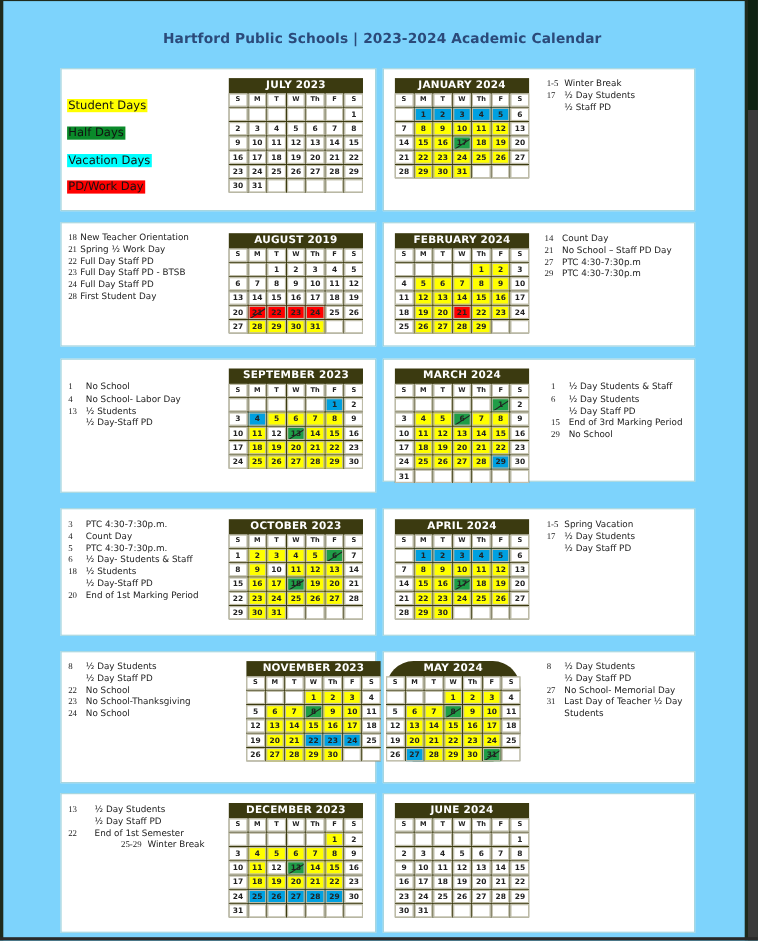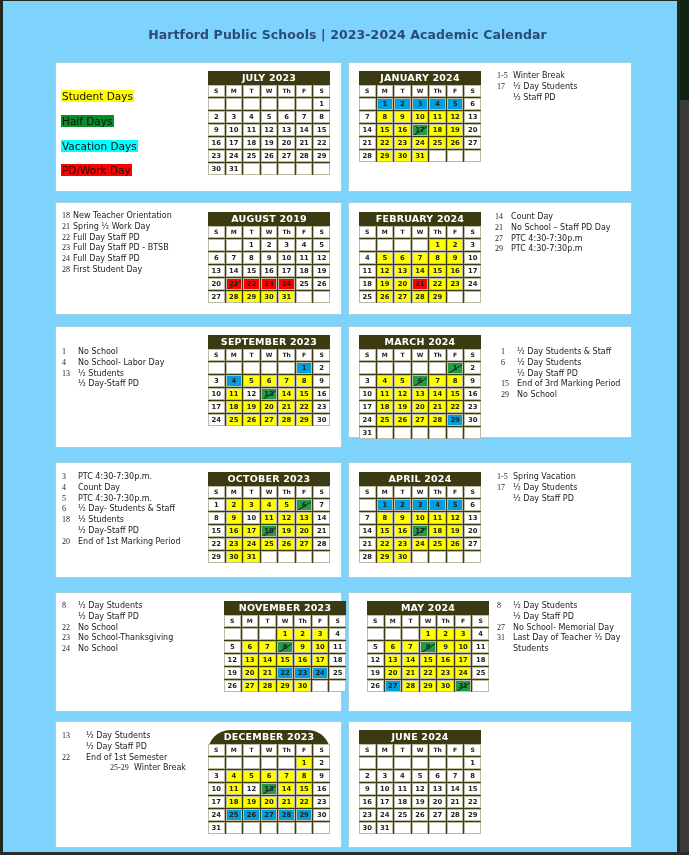--- a/index.html
+++ b/index.html
@@ -699,21 +699,21 @@
           <div class="c y">28</div>
           <div class="c y">29</div>
           <div class="c y">30</div>
           <div class="c empty"></div>
           <div class="c empty"></div>
         </div>
       </div>
   </div>
 
   <div class="panel" style="left:345px;top:591px;width:284px;height:120px;">
-    <div class="cal" style="left:18px;top:8px;">
+    <div class="cal" style="left:2px;top:8px;border-radius:25px;">
         <div class="cal-head">MAY 2024</div>
         <div class="cal-grid">
           <div class="c dn">S</div>
           <div class="c dn">M</div>
           <div class="c dn">T</div>
           <div class="c dn">W</div>
           <div class="c dn">Th</div>
           <div class="c dn">F</div>
           <div class="c dn">S</div>
           <div class="c empty"></div>
@@ -789,21 +789,21 @@
         </div>
         <div class="note-row">
           <span class="note-num" style="width: 24px;">22</span>
           <span class="note-txt">End of 1st Semester</span>
         </div>
         <div class="note-row">
           <span class="note-num" style="width: 24px; margin-left: 48px;">25-29</span>
           <span class="note-txt">Winter Break</span>
         </div>
       </div>
-    <div class="cal" style="left:152px;top:8px;border-radius:22px;">
+    <div class="cal" style="left:152px;top:8px;">
         <div class="cal-head">DECEMBER 2023</div>
         <div class="cal-grid">
           <div class="c dn">S</div>
           <div class="c dn">M</div>
           <div class="c dn">T</div>
           <div class="c dn">W</div>
           <div class="c dn">Th</div>
           <div class="c dn">F</div>
           <div class="c dn">S</div>
           <div class="c empty"></div>

